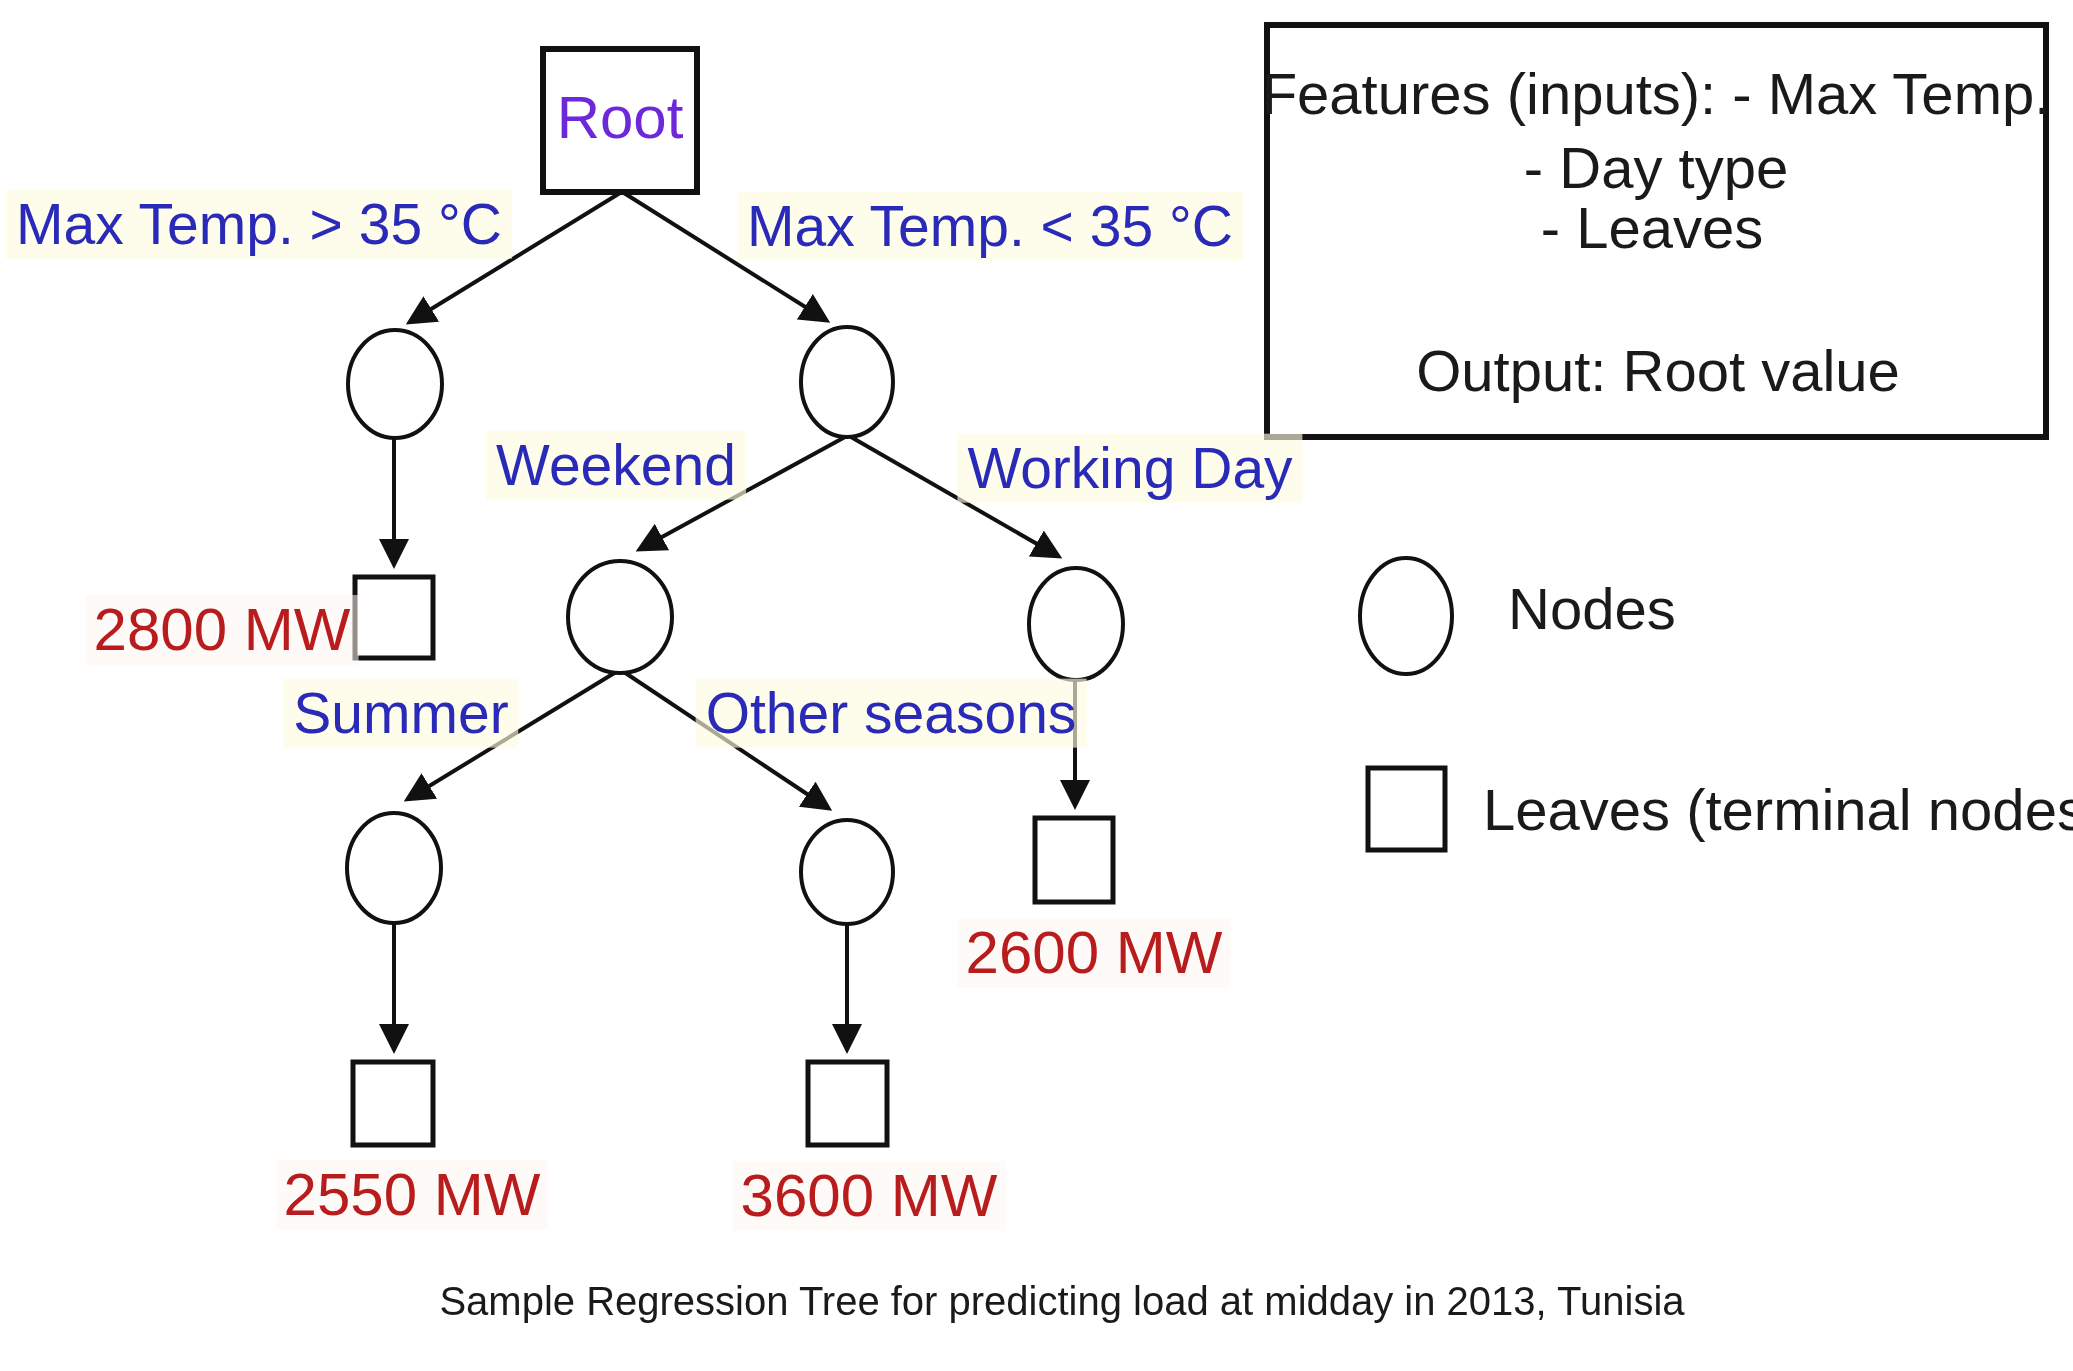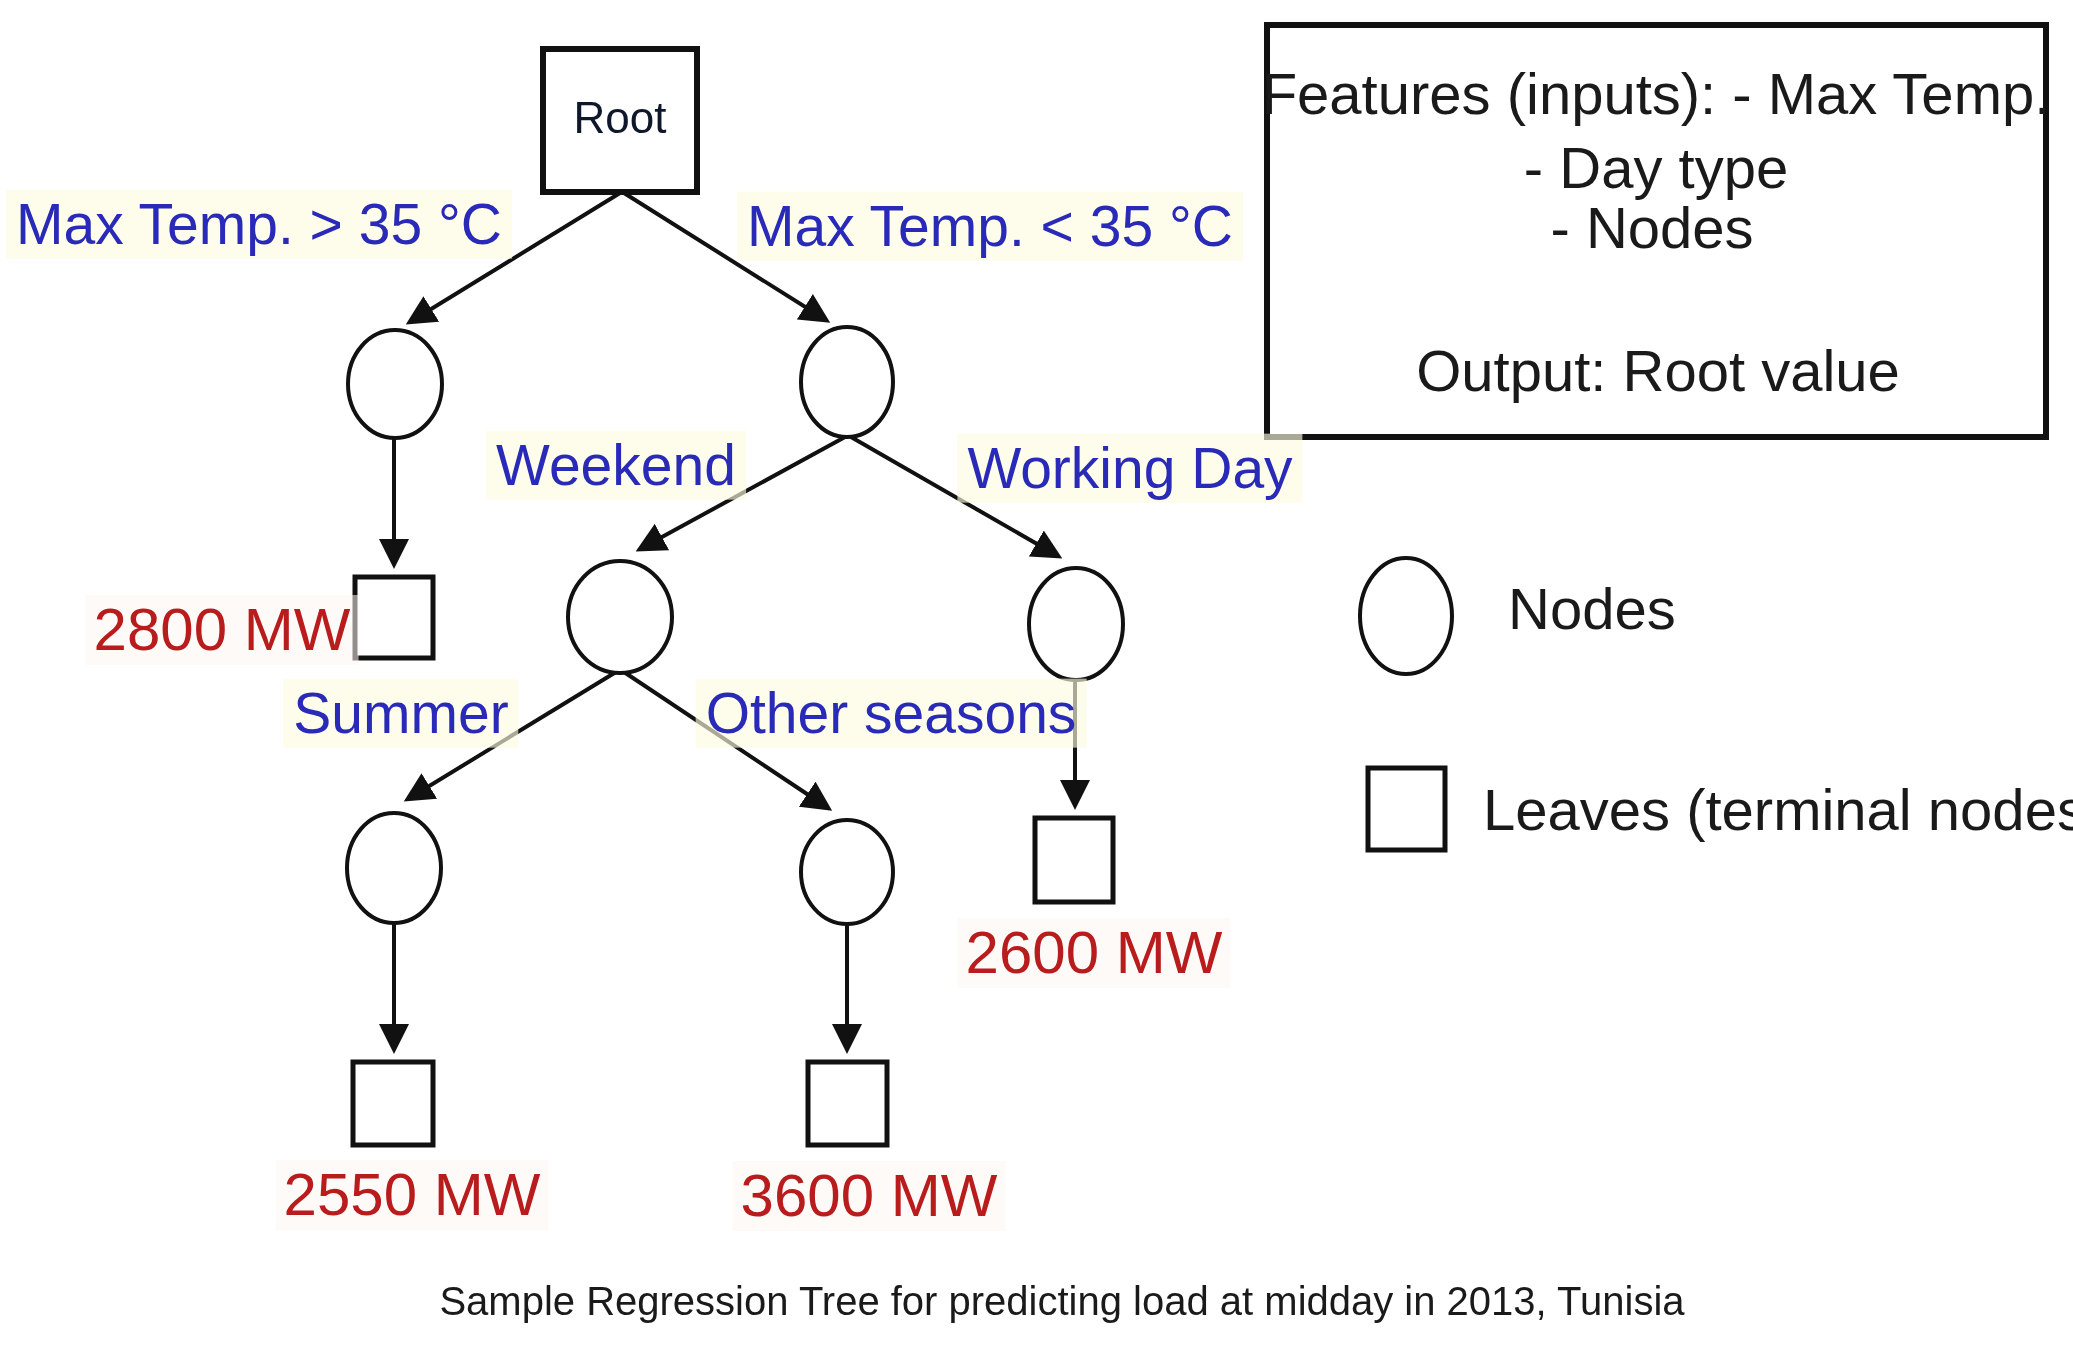--- a/index.html
+++ b/index.html
@@ -24,21 +24,21 @@
     background: rgba(253, 250, 225, 0.65);
     padding: 3px 10px;
   }
   .red {
     color: #b91c1c;
     font-size: 60px;
     background: rgba(253, 245, 242, 0.55);
     padding: 2px 8px;
   }
   .blk { color: #1a1a1a; font-size: 58px; }
-  .root-lbl { color: #0f172a; font-size: 44px; }
+  .root-lbl { color: #6d28d9; font-size: 60px; }
   .legend-lbl {
     position: absolute;
     transform: translate(0, -50%);
     white-space: nowrap;
     color: #1a1a1a;
     font-size: 58px;
   }
   .caption {
     color: #1a1a1a;
     font-size: 40px;
@@ -96,21 +96,21 @@
   <div class="lbl blue" style="left:401px; top:713px;">Summer</div>
   <div class="lbl blue" style="left:891px; top:713px;">Other seasons</div>
 
   <div class="lbl red" style="left:222px; top:630px;">2800 MW</div>
   <div class="lbl red" style="left:1094px; top:953px;">2600 MW</div>
   <div class="lbl red" style="left:412px; top:1195px;">2550 MW</div>
   <div class="lbl red" style="left:869px; top:1196px;">3600 MW</div>
 
   <div class="lbl blk" style="left:1656px; top:94px;">Features (inputs): - Max Temp.</div>
   <div class="lbl blk" style="left:1656px; top:168px;">- Day type</div>
-  <div class="lbl blk" style="left:1652px; top:228px;">- Nodes</div>
+  <div class="lbl blk" style="left:1652px; top:228px;">- Leaves</div>
   <div class="lbl blk" style="left:1658px; top:371px;">Output: Root value</div>
 
   <div class="legend-lbl" style="left:1483px; top:608px;margin-left:25px;">Nodes</div>
   <div class="legend-lbl" style="left:1483px; top:809px;">Leaves (terminal nodes)</div>
 
   <div class="lbl caption" style="left:1062px; top:1301px;">Sample Regression Tree for predicting load at midday in 2013, Tunisia</div>
 
 </div>
 
 </body></html>

